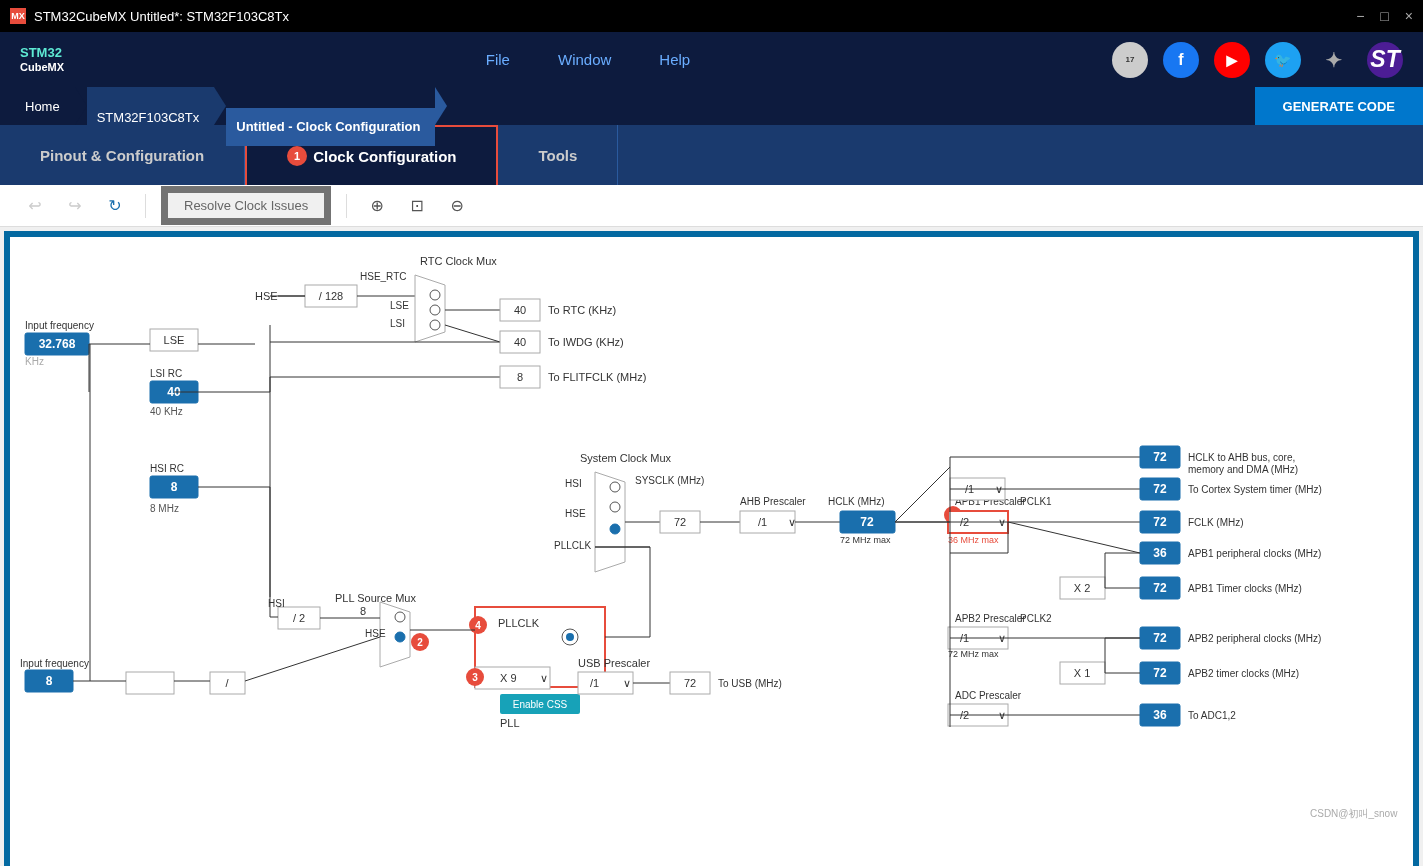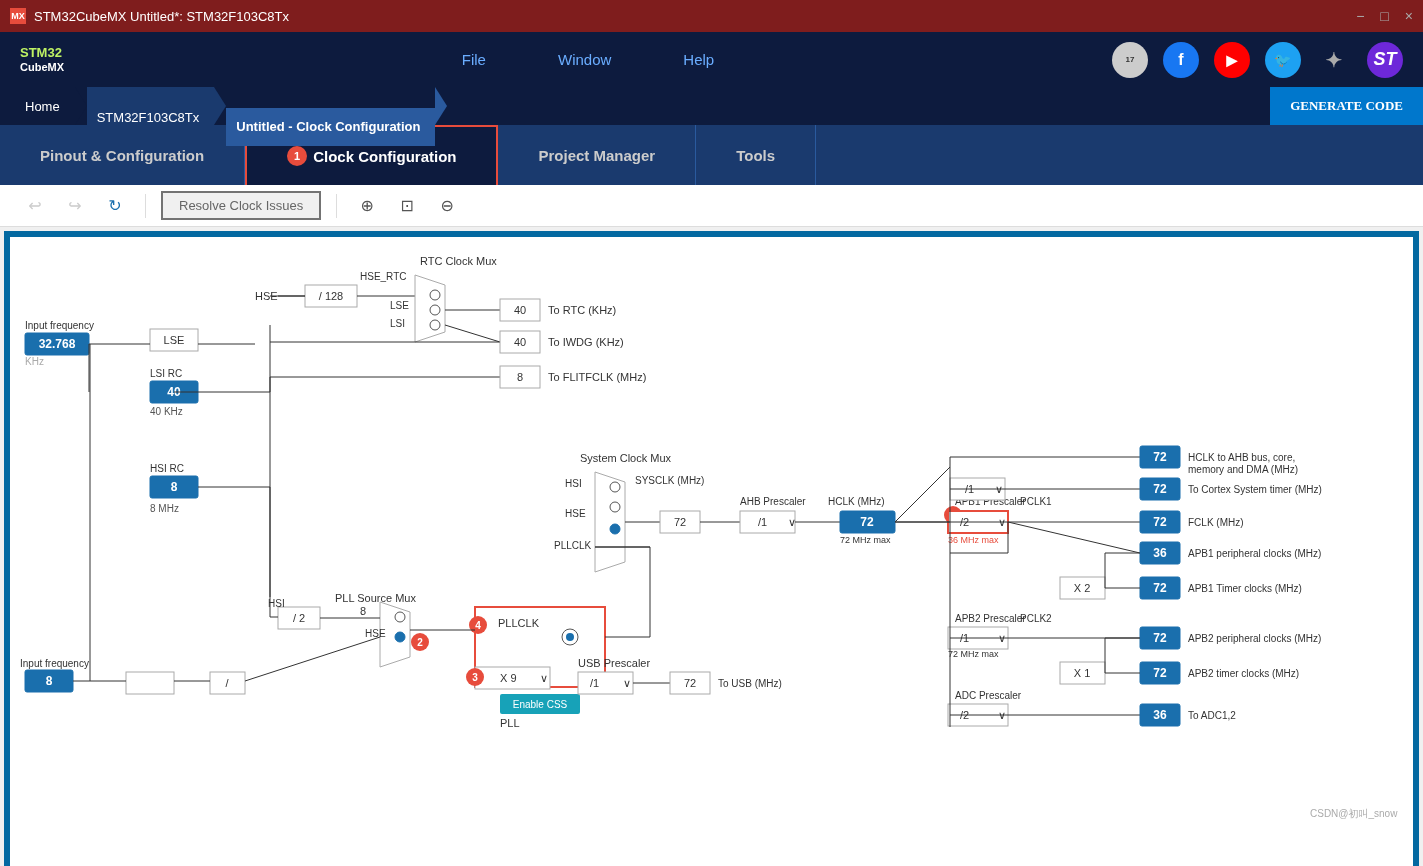--- a/index.html
+++ b/index.html
@@ -1,20 +1,20 @@
 <!DOCTYPE html>
 <html><head>
   <meta charset="utf-8">
   <style>
     * { box-sizing: border-box; margin: 0; padding: 0; }
     body { font-family: 'Segoe UI', Arial, sans-serif; font-size: 12px; background: #f0f0f0; width: 1423px; height: 866px; overflow: hidden; }
 
     
     .title-bar {
-      background: #7f1d1d;
+      background: #000000;
       color: white;
       height: 32px;
       display: flex;
       align-items: center;
       padding: 6px 10px;
       justify-content: space-between;
     }
     .title-bar-left { display: flex; align-items: center; gap: 8px; font-size: 13px; }
     .title-bar-icon { width: 16px; height: 16px; background: #e74c3c; display: flex; align-items: center; justify-content: center; font-size: 9px; color: white; font-weight: bold; }
     .title-bar-controls { display: flex; gap: 16px; font-size: 14px; color: #aaa; }
@@ -23,21 +23,21 @@
     
     .menu-bar {
       background: #0d1b3e;
       height: 55px;
       display: flex;
       align-items: center;
       padding: 0 20px;
       gap: 60px;
     }
     .logo { color: white; font-size: 14px; font-weight: bold; line-height: 1.2; }
-    .menu-items { display: flex; gap: 72px; flex: 1; justify-content: center; }
+    .menu-items { display: flex; gap: 48px; flex: 1; justify-content: center; }
     .menu-item { color: #6aadff; font-size: 15px; cursor: pointer; }
     .menu-icons { display: flex; gap: 15px; align-items: center; }
     .menu-icon { width: 36px; height: 36px; border-radius: 50%; display: flex; align-items: center; justify-content: center; font-size: 14px; font-weight: bold; cursor: pointer; }
     .icon-anniversary { background: #ccc; color: #333; font-size: 10px; border-radius: 50%; width: 36px; height: 36px; display: flex; align-items: center; justify-content: center; }
     .icon-fb { background: #1877f2; color: white; }
     .icon-yt { background: #ff0000; color: white; }
     .icon-tw { background: #1da1f2; color: white; }
     .icon-net { background: transparent; color: #aaa; font-size: 20px; }
     .icon-st { background: #e74c3c; color: white; font-weight: bold; font-size: 16px; }
 
@@ -63,26 +63,25 @@
     .breadcrumb-item.active {
       background: #1a3a6e;
       font-weight: bold;
       margin-top: 41px;
     }
     .generate-btn {
       margin-left: auto;
       background: #0077cc;
       color: white;
       border: none;
-      padding: 8px 20px;
+      padding: 8px 28px;
       font-size: 13px;
       font-weight: bold;
       cursor: pointer;
       height: 38px;
-      font-family: Liberation Serif, serif;
     }
 
     
     .tab-bar {
       background: #1a3a6e;
       height: 60px;
       display: flex;
       align-items: stretch;
     }
     .tab {
@@ -122,21 +121,21 @@
       cursor: pointer;
       border: none;
       background: transparent;
       font-size: 16px;
       color: #555;
     }
     .toolbar-btn.disabled { color: #ccc; cursor: default; }
     .toolbar-separator { width: 1px; height: 24px; background: #ddd; margin: 0 5px; }
     .resolve-btn {
       background: #f0f0f0;
-      border: 2px solid #737373;
+      border: 7px solid #737373;
       padding: 5px 16px;
       font-size: 13px;
       cursor: pointer;
       color: #666;
     }
 
     
     .main-content {
       display: flex;
       flex-direction: column;
@@ -177,35 +176,35 @@
   </div>
   <div class="title-bar-controls">
     <span>−</span>
     <span>□</span>
     <span>×</span>
   </div>
 </div>
 
 <div class="menu-bar">
   <div class="logo">
-    <div style="color:#bef264;font-size:13px;font-weight:bold;">STM32</div>
+    <div style="color:#5eead4;font-size:13px;font-weight:bold;">STM32</div>
     <div style="color:white;font-size:11px;">CubeMX</div>
   </div>
   <div class="menu-items">
     <span class="menu-item">File</span>
     <span class="menu-item">Window</span>
     <span class="menu-item">Help</span>
   </div>
   <div class="menu-icons">
     <div class="menu-icon icon-anniversary" style="font-size:8px;font-weight:bold;">17</div>
     <div class="menu-icon icon-fb" style="font-size:16px;">f</div>
     <div class="menu-icon icon-yt" style="font-size:14px;">▶</div>
     <div class="menu-icon icon-tw" style="font-size:14px;">🐦</div>
     <div class="menu-icon icon-net" style="font-size:20px;">✦</div>
-    <div class="menu-icon icon-st" style="background:#6d28d9;color:white;font-style:italic;font-size:18px;font-weight:bold;">ST</div>
+    <div class="menu-icon icon-st" style="background:#4c1d95;color:white;font-style:italic;font-size:23px;font-weight:bold;">ST</div>
   </div>
 </div>
 
 <div class="breadcrumb">
   <div class="breadcrumb-item">
     <span>Home</span>
   </div>
   <div style="width:0;height:0;border-top:19px solid transparent;border-bottom:19px solid transparent;border-left:12px solid #0d1b3e;z-index:3;"></div>
   <div class="breadcrumb-item" style="background:#1a3a6e;align-items:flex-end;">
     <span>STM32F103C8Tx</span>
@@ -218,23 +217,20 @@
   <button class="generate-btn" style="margin-left:auto;">GENERATE CODE</button>
 </div>
 
 <div class="tab-bar">
   <div class="tab" style="color:#ccc;background:#1a3a6e;">
     <span>Pinout &amp; Configuration</span>
   </div>
   <div class="tab active" style="background:#0d1b3e;color:white;border:2px solid #e74c3c;border-bottom:none;">
     <span class="num-badge" style="margin-right:6px;">1</span>
     <span>Clock Configuration</span>
-  </div>
-  <div class="tab" style="color:#ccc;background:#1a3a6e;">
-    <span>Project Manager</span>
   </div>
   <div class="tab" style="color:#ccc;background:#1a3a6e;">
     <span>Tools</span>
   </div>
 </div>
 
 <div class="main-content">
 
   <div class="toolbar">
     <button class="toolbar-btn disabled" title="Undo">↩</button>

